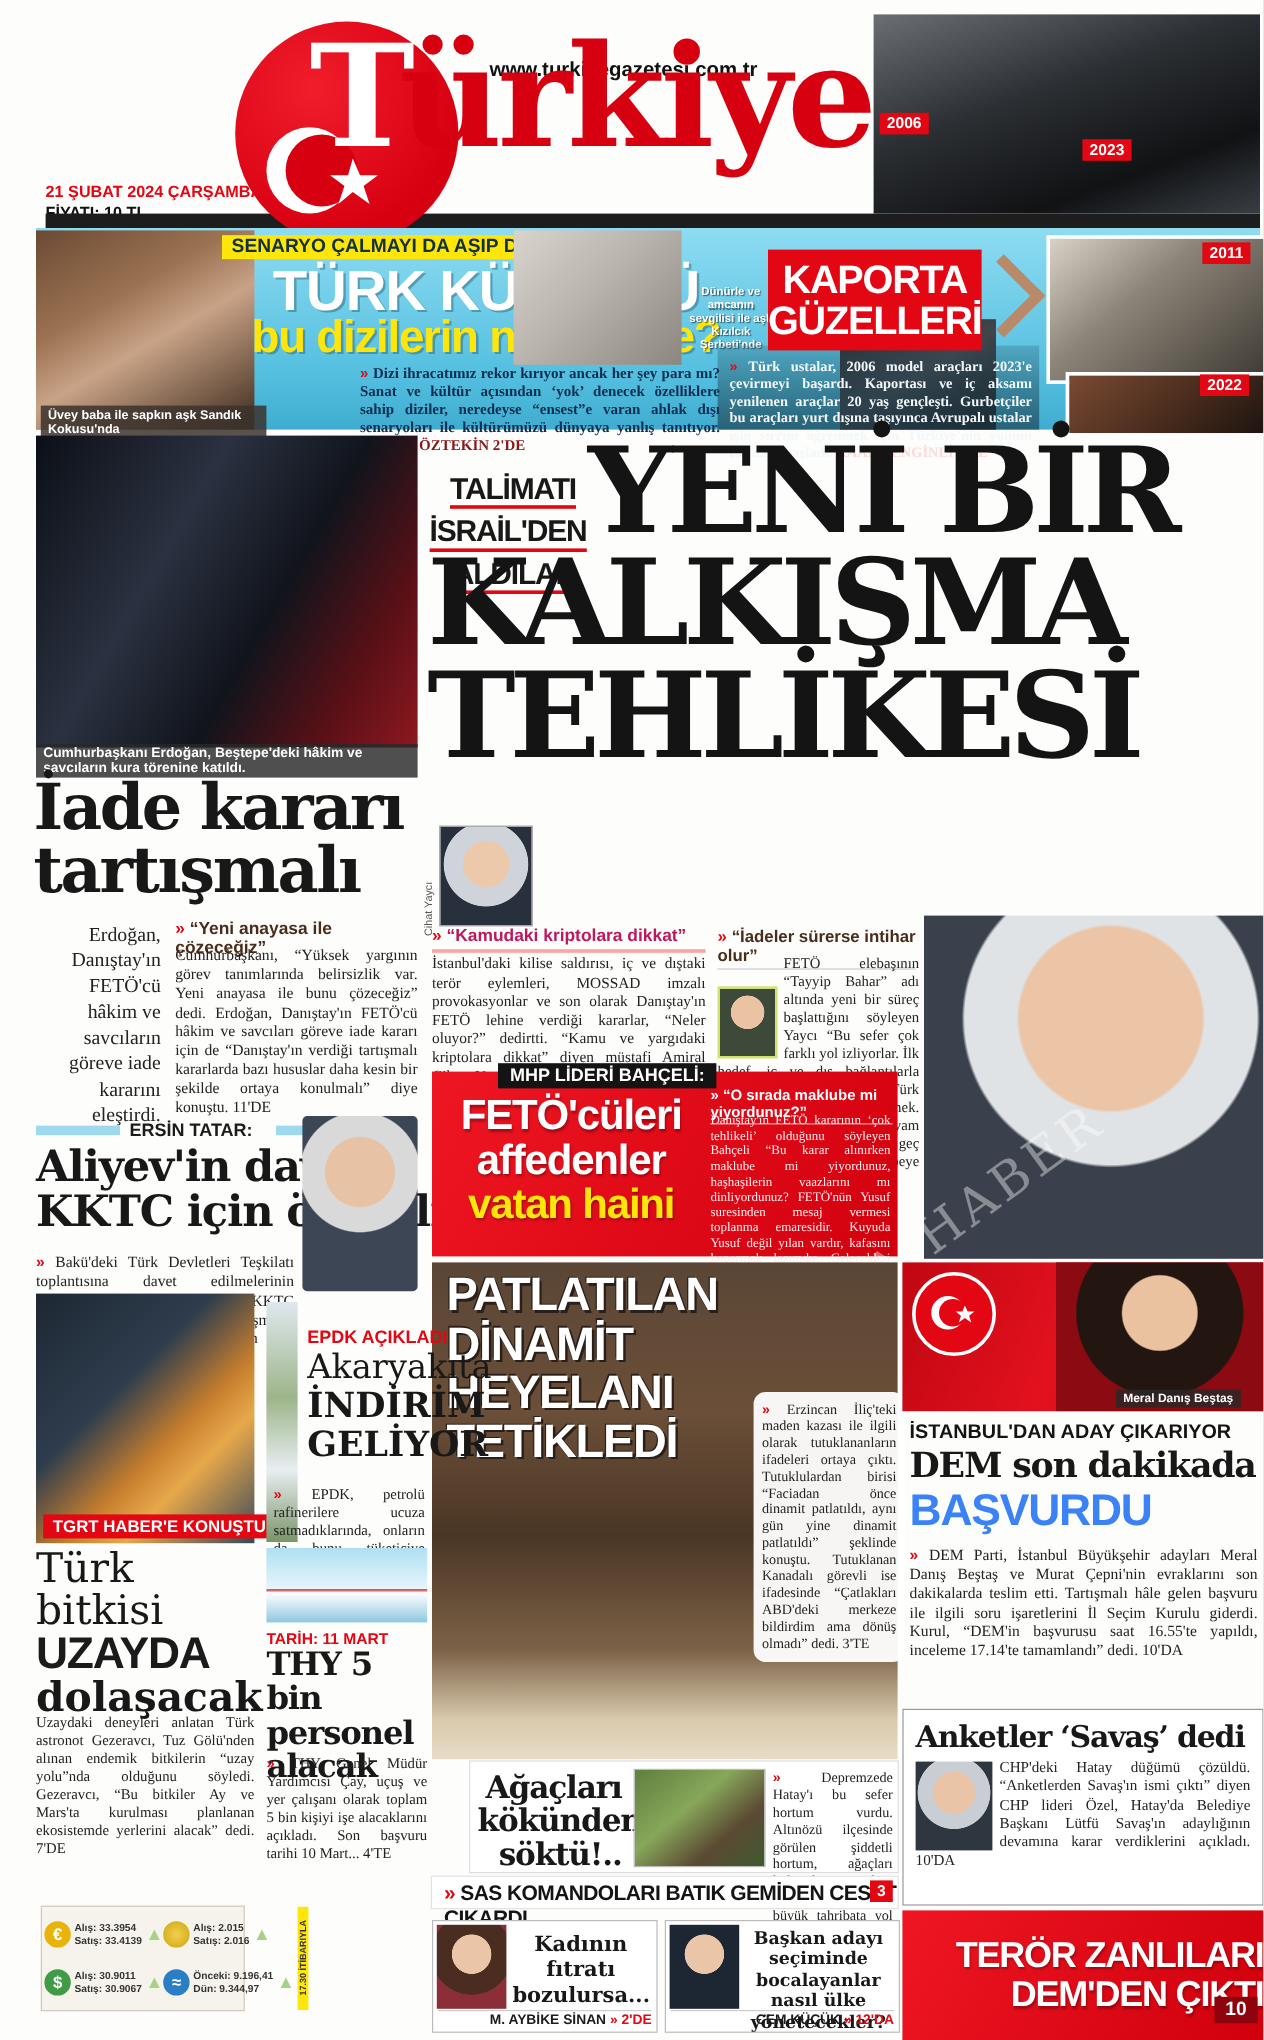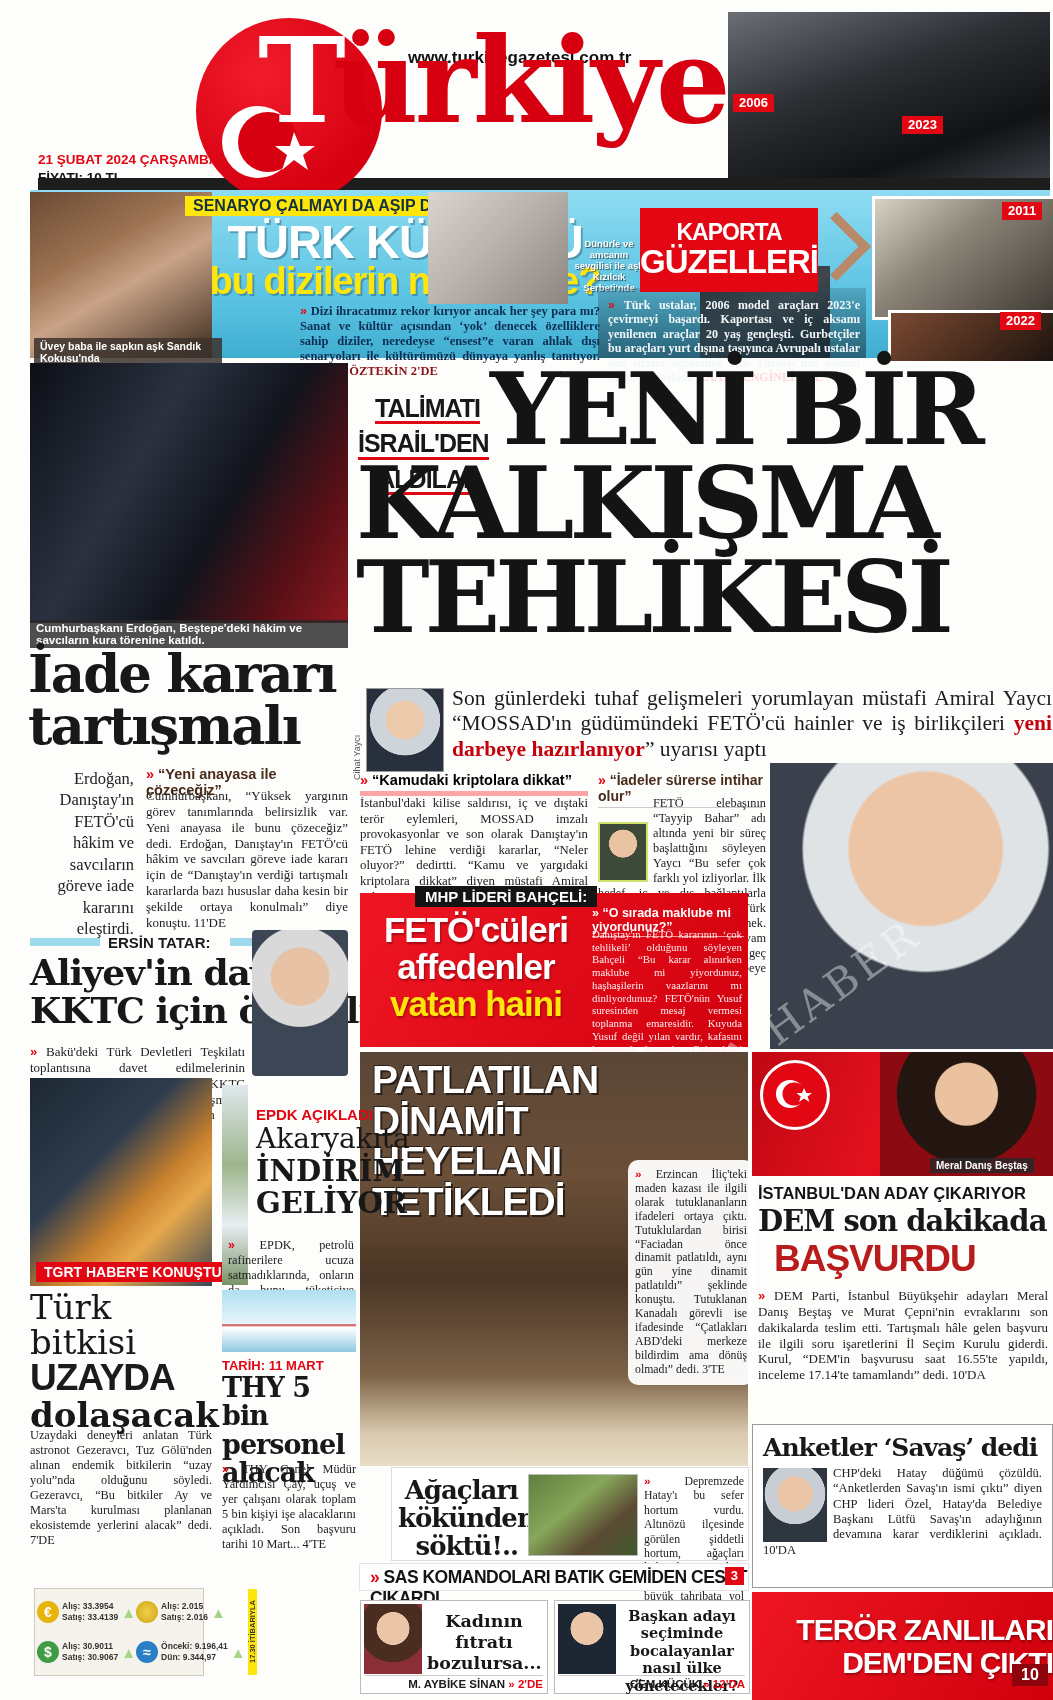--- a/index.html
+++ b/index.html
@@ -73,21 +73,21 @@
               background:linear-gradient(135deg,#d9d4cc 0%,#b9b4ae 45%,#8d8680 100%);"></div>
   <div class="abs" style="left:572px;top:238px;width:74px;font-size:9.5px;font-weight:bold;color:#fff;text-align:center;
               text-shadow:1px 1px 1px rgba(0,0,0,.6);">Dünürle ve amcanın sevgilisi ile aşk Kızılcık Şerbeti'nde</div>
   <div class="photo" style="left:700px;top:266px;width:130px;height:92px;
               background:linear-gradient(150deg,#23262b 0%,#41464d 50%,#15171a 100%);"></div>
 
   <div class="abs" style="left:598px;top:288px;width:268px;height:70px;
               background:linear-gradient(180deg,rgba(40,80,96,.25),rgba(28,58,72,.65));"></div>
   <div class="abs" style="left:640px;top:208px;width:178px;height:84px;background:#e30613;display:flex;flex-direction:column;
               align-items:center;justify-content:center;">
-    <div class="sans900" style="font-size:23px;color:#fff;line-height:1.02;letter-spacing:-1px;">KAPORTA</div>
+    <div class="sans900" style="font-size:33px;color:#fff;line-height:1.02;letter-spacing:-1px;">KAPORTA</div>
     <div class="sans900" style="font-size:33px;color:#fff;line-height:1.02;letter-spacing:-1px;">GÜZELLERİ</div>
   </div>
   <div class="abs" style="left:812px;top:222px;width:40px;height:40px;border-top:9px solid #b98a6a;border-right:9px solid #b98a6a;
               transform:rotate(45deg);"></div>
   <div class="abs qq" style="left:608px;top:298px;width:252px;font-family:'Liberation Serif',serif;font-size:12px;line-height:1.2;
               text-align:justify;color:#f2f7f9;font-weight:bold;">
     <span>Türk ustalar, 2006 model araçları 2023'e çevirmeyi başardı. Kaportası ve iç aksamı yenilenen araçlar 20 yaş gençleşti. Gurbetçiler bu araçları yurt dışına taşıyınca Avrupalı ustalar işin sırrını öğrenmek için Türkiye'nin yolunu tutmaya başladı.</span>
     <span style="color:#ffd9d9;">KAAN ZENGİNLİ 5'TE</span>
   </div>
 
@@ -134,26 +134,22 @@
   <div class="abs serifhead" style="left:356px;top:362px;width:700px;font-size:99px;line-height:0.95;letter-spacing:-5px;color:#141414;">
     <div style="margin-left:134px;">YENİ BİR</div>
     <div>KALKIŞMA</div>
     <div>TEHLİKESİ</div>
   </div>
 
   <div class="abs" style="left:352px;top:700px;font-size:9px;color:#555;writing-mode:vertical-rl;transform:rotate(180deg);height:80px;">Cihat Yaycı</div>
   <div class="photo" style="left:366px;top:688px;width:76px;height:82px;border:1px solid #999;
               background:radial-gradient(circle at 50% 38%,#edc9ab 0 30%,#cfd4da 31% 55%,#27303c 56% 100%);"></div>
 
-  <div class="abs" style="left:452px;top:686px;width:600px;font-family:'Liberation Serif',serif;font-size:21.5px;line-height:1.18;
-              text-align:justify;color:#1d1d1d;">
-    <span>Son günlerdeki tuhaf gelişmeleri yorumlayan müstafi Amiral Yaycı “MOSSAD'ın güdümündeki FETÖ'cü hainler ve iş birlikçileri </span><span style="color:#c4000b;font-weight:bold;">yeni darbeye hazırlanıyor</span><span>” uyarısı yaptı</span>
-  </div>
-
-  <div class="abs qq" style="left:360px;top:772px;width:228px;font-size:14.5px;font-weight:900;color:#000000;border-bottom:5px solid #fca5a5;padding-bottom:3px;"><span>“Kamudaki kriptolara dikkat”</span></div>
+
+  <div class="abs qq" style="left:360px;top:772px;width:228px;font-size:14.5px;font-weight:900;color:#be185d;border-bottom:3px solid #fca5a5;padding-bottom:3px;"><span>“Kamudaki kriptolara dikkat”</span></div>
   <div class="abs bodytxt" style="left:360px;top:796px;width:228px;font-size:12.8px;">İstanbul'daki kilise saldırısı, iç ve dıştaki terör eylemleri, MOSSAD imzalı provokasyonlar ve son olarak Danıştay'ın FETÖ lehine verdiği kararlar, “Neler oluyor?” dedirtti. “Kamu ve yargıdaki kriptolara dikkat” diyen müstafi Amiral Cihat Yaycı “Türkiye hızla yeni bir 15 Temmuz'a sürükleniyor. İlk hedef Erdoğan hükûmetini güvensiz hâle getirmek” ifadelerini kullandı.</div>
 
   <div class="abs qq" style="left:598px;top:772px;width:165px;font-size:14px;font-weight:900;color:#4a2c1a;border-bottom:1px solid #ccc;padding-bottom:3px;"><span>“İadeler sürerse intihar olur”</span></div>
   <div class="abs bodytxt" style="left:598px;top:796px;width:168px;font-size:12.3px;">
     <span class="photo" style="position:static;float:left;width:46px;height:56px;margin:26px 5px 0 0;border:2px solid #cde36a;
                  background:radial-gradient(circle at 50% 35%,#e9c3a2 0 32%,#3d4a3a 33% 100%);"></span>
     <span>FETÖ elebaşının “Tayyip Bahar” adı altında yeni bir süreç başlattığını söyleyen Yaycı “Bu sefer çok farklı yol izliyorlar. İlk hedef, iç ve dış bağlantılarla birlikte milli birlik ve Türk ekonomisini felç etmek. Yargıdaki geri dönüşler devam ederse, bu bir intihardır. En geç 2026'da olacak yeni darbeye hazırlanıyorlar” dedi. 10'DA</span>
     <span style="display:block;clear:none;color:#d7a400;font-weight:900;font-size:10px;font-family:'Liberation Sans',sans-serif;">
       <span>YILMAZ</span> <span>BİLGEN</span>
     </span>
@@ -264,21 +260,21 @@
     <circle cx="20" cy="24" r="14" fill="#fff"></circle>
       <circle cx="24" cy="24" r="11.5" fill="#e30613"></circle>
     <path d="M34 18 L36.4 23 L42 23 L37.6 26.4 L39.4 32 L34 28.4 L29 32 L30.8 26.4 L26.4 23 L32 23 Z" fill="#fff"></path>
   </svg>
   <div class="photo" style="left:880px;top:1052px;width:173px;height:124px;
               background:radial-gradient(circle at 50% 34%,#eac2a0 0 26%,#23150f 27% 58%,#8c0a12 59% 100%);"></div>
   <div class="caption-strip" style="left:930px;top:1158px;font-size:10px;">Meral Danış Beştaş</div>
 
   <div class="abs" style="left:758px;top:1184px;font-size:16.5px;font-weight:900;color:#141414;">İSTANBUL'DAN ADAY ÇIKARIYOR</div>
   <div class="abs serifhead" style="left:758px;top:1204px;font-size:29px;letter-spacing:-1px;">DEM son dakikada</div>
-  <div class="abs sans900" style="left:774px;top:1238px;font-size:37px;letter-spacing:-1px;color:#b91c1c;">BAŞVURDU</div>
+  <div class="abs sans900" style="left:758px;top:1238px;font-size:37px;letter-spacing:-1px;color:#3b82f6;">BAŞVURDU</div>
   <div class="abs bodytxt qq" style="left:758px;top:1288px;width:290px;font-size:13px;"><span>DEM Parti, İstanbul Büyükşehir adayları Meral Danış Beştaş ve Murat Çepni'nin evraklarını son dakikalarda teslim etti. Tartışmalı hâle gelen başvuru ile ilgili soru işaretlerini İl Seçim Kurulu giderdi. Kurul, “DEM'in başvurusu saat 16.55'te yapıldı, inceleme 17.14'te tamamlandı” dedi. 10'DA</span></div>
 
   <div class="colbox" style="left:752px;top:1424px;width:299px;height:162px;border-color:#999;">
     <div class="serifhead" style="margin:8px 10px 4px;font-size:25px;letter-spacing:-1px;">Anketler ‘Savaş’ dedi</div>
     <div class="bodytxt" style="margin:0 10px;font-size:12.6px;">
       <span class="photo" style="position:static;float:left;width:64px;height:74px;margin:2px 6px 0 0;
                    background:radial-gradient(circle at 50% 35%,#e9c4a6 0 30%,#c9ced4 31% 52%,#2e3640 53% 100%);"></span>
       <span>CHP'deki Hatay düğümü çözüldü. “Anketlerden Savaş'ın ismi çıktı” diyen CHP lideri Özel, Hatay'da Belediye Başkanı Lütfü Savaş'ın adaylığının devamına karar verdiklerini açıkladı. 10'DA</span>
     </div>
   </div>

